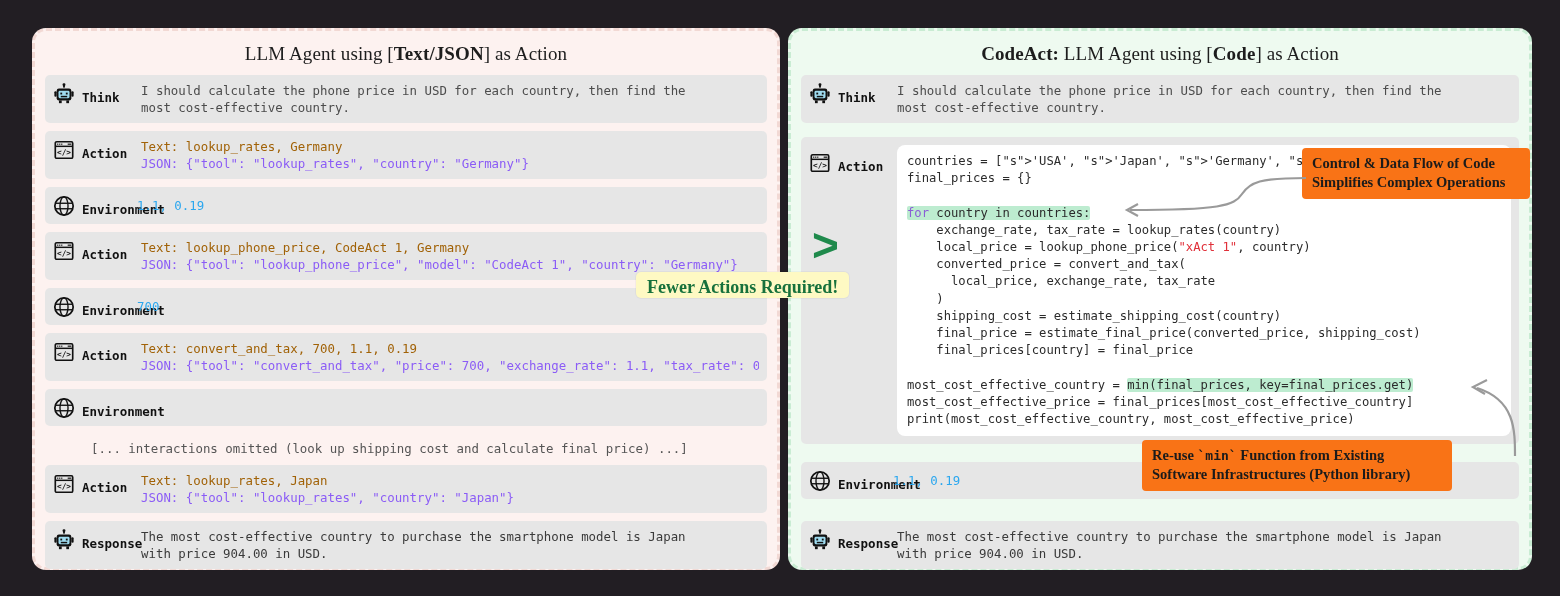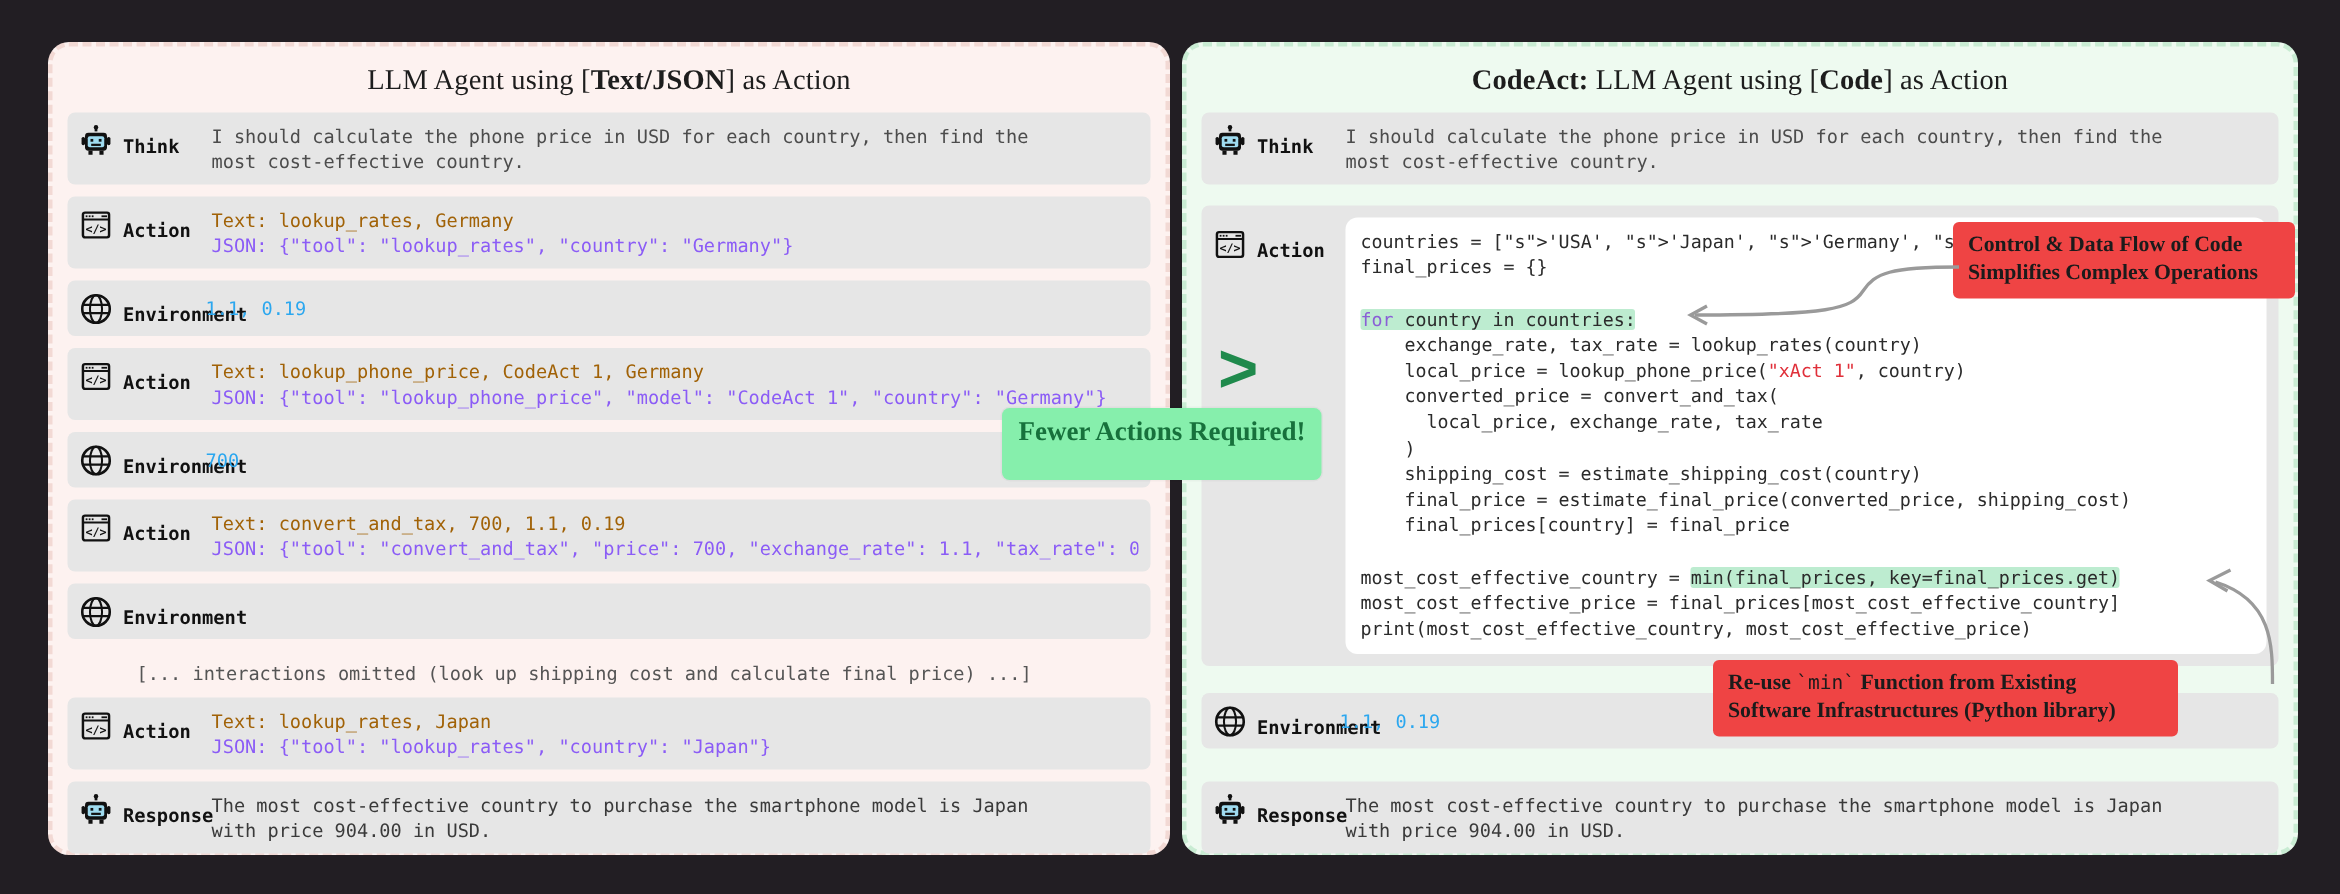--- a/index.html
+++ b/index.html
@@ -117,50 +117,50 @@
   .hl { background:#bdecd0; border-radius:2px; }
 
   
   .chev {
     position:absolute; left:812px; top:222px;
     font-family:"Liberation Sans", sans-serif;
     font-size:46px; font-weight:bold; color:#1f8a4c;
     line-height:1;
   }
   .badge-fewer {
-    position:absolute; left:668px; top:272px;
-    background:#86efac;
+    position:absolute; left:636px; top:272px;
+    background:#fef9c3;
     border-radius:5px;
-    padding:5px 11px 22px 11px;
+    padding:5px 11px 0 11px;
     font-family:"Liberation Serif", serif;
     font-weight:bold;
     font-size:18px;
     color:#17713c;
     white-space:nowrap;
     box-shadow:0 0 0 1px rgba(0,0,0,.03);
   }
 
   
   .callout {
     position:absolute;
-    background:#ef4444;
+    background:#f97316;
     border-radius:4px;
     padding:6px 10px 7px 10px;
     font-family:"Liberation Serif", serif;
     font-weight:bold;
     font-size:14.5px;
     line-height:19px;
     color:#1b1b1b;
     white-space:pre-line;
   }
   .callout-1 { left:1302px; top:148px; width:228px; }
   .callout-2 { left:1142px; top:440px; width:310px; }
   .callout-2 .mono {
     font-family:"DejaVu Sans Mono", monospace;
-    font-weight:normal;
+    font-weight:bold;
     font-size:13px;
   }
 
   svg.arrow { position:absolute; pointer-events:none; }
 </style>
 </head>
 <body>
 
 <div class="stage">
 

